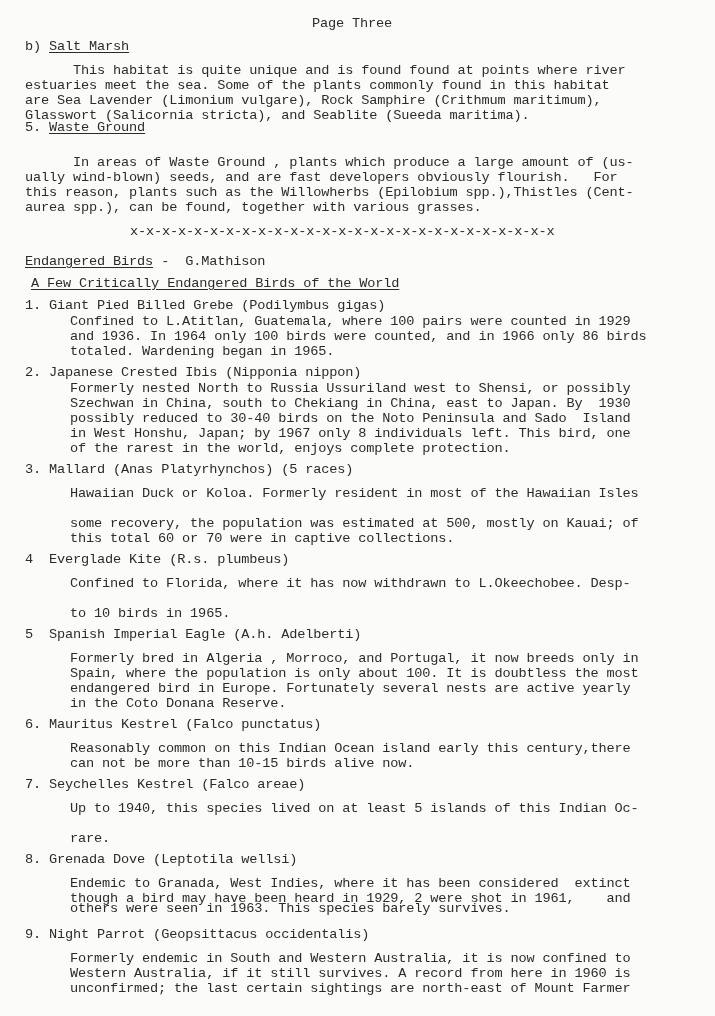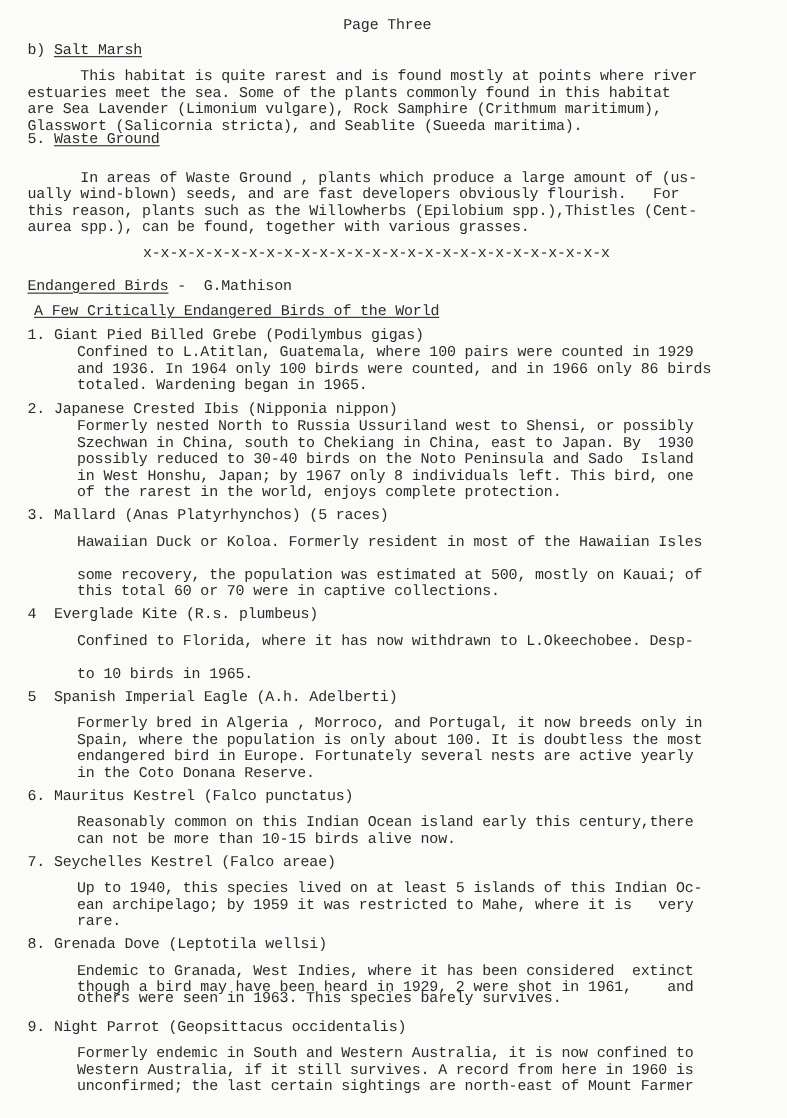--- a/index.html
+++ b/index.html
@@ -17,21 +17,21 @@
   .center-sep { left: 130px; top: 224px; }
 </style>
 </head>
 <body>
 
 <div class="page">
 
   <div class="line title">Page Three</div>
 
   <div class="line" style="left:25px; top:39px;"><span>b) </span><span class="u">Salt Marsh</span></div>
-  <div class="line" style="left:25px; top:63px;">      This habitat is quite rarest and is found mostly at points where river</div>
+  <div class="line" style="left:25px; top:63px;">      This habitat is quite unique and is found found at points where river</div>
   <div class="line" style="left:25px; top:78px;">estuaries meet the sea. Some of the plants commonly found in this habitat</div>
   <div class="line" style="left:25px; top:93px;">are Sea Lavender (Limonium vulgare), Rock Samphire (Crithmum maritimum),</div>
   <div class="line" style="left:25px; top:108px;">Glasswort (Salicornia stricta), and Seablite (Sueeda maritima).</div>
 
   <div class="line" style="left:25px; top:120px;"><span>5. </span><span class="u">Waste Ground</span></div>
   <div class="line" style="left:25px; top:155px;">      In areas of Waste Ground , plants which produce a large amount of (us-</div>
   <div class="line" style="left:25px; top:185px;">this reason, plants such as the Willowherbs (Epilobium spp.),Thistles (Cent-</div>
   <div class="line" style="left:25px; top:170px;">ually wind-blown) seeds, and are fast developers obviously flourish.   For</div>
   <div class="line" style="left:25px; top:200px;">aurea spp.), can be found, together with various grasses.</div>
 
@@ -66,21 +66,20 @@
   <div class="line" style="left:70px; top:666px;">Spain, where the population is only about 100. It is doubtless the most</div>
   <div class="line" style="left:70px; top:681px;">endangered bird in Europe. Fortunately several nests are active yearly</div>
   <div class="line" style="left:70px; top:696px;">in the Coto Donana Reserve.</div>
 
   <div class="line" style="left:25px; top:717px;">6. Mauritus Kestrel (Falco punctatus)</div>
   <div class="line" style="left:70px; top:741px;">Reasonably common on this Indian Ocean island early this century,there</div>
   <div class="line" style="left:70px; top:756px;">can not be more than 10-15 birds alive now.</div>
 
   <div class="line" style="left:25px; top:777px;">7. Seychelles Kestrel (Falco areae)</div>
   <div class="line" style="left:70px; top:801px;">Up to 1940, this species lived on at least 5 islands of this Indian Oc-</div>
-  <div class="line" style="left:70px; top:816px;">ean archipelago; by 1959 it was restricted to Mahe, where it is   very</div>
   <div class="line" style="left:70px; top:831px;">rare.</div>
 
   <div class="line" style="left:25px; top:852px;">8. Grenada Dove (Leptotila wellsi)</div>
   <div class="line" style="left:70px; top:876px;">Endemic to Granada, West Indies, where it has been considered  extinct</div>
   <div class="line" style="left:70px; top:891px;font-family:Liberation Mono, monospace;">though a bird may have been heard in 1929, 2 were shot in 1961,    and</div>
   <div class="line" style="left:70px; top:901px;">others were seen in 1963. This species barely survives.</div>
 
   <div class="line" style="left:25px; top:927px;">9. Night Parrot (Geopsittacus occidentalis)</div>
   <div class="line" style="left:70px; top:951px;">Formerly endemic in South and Western Australia, it is now confined to</div>
   <div class="line" style="left:70px; top:966px;">Western Australia, if it still survives. A record from here in 1960 is</div>

